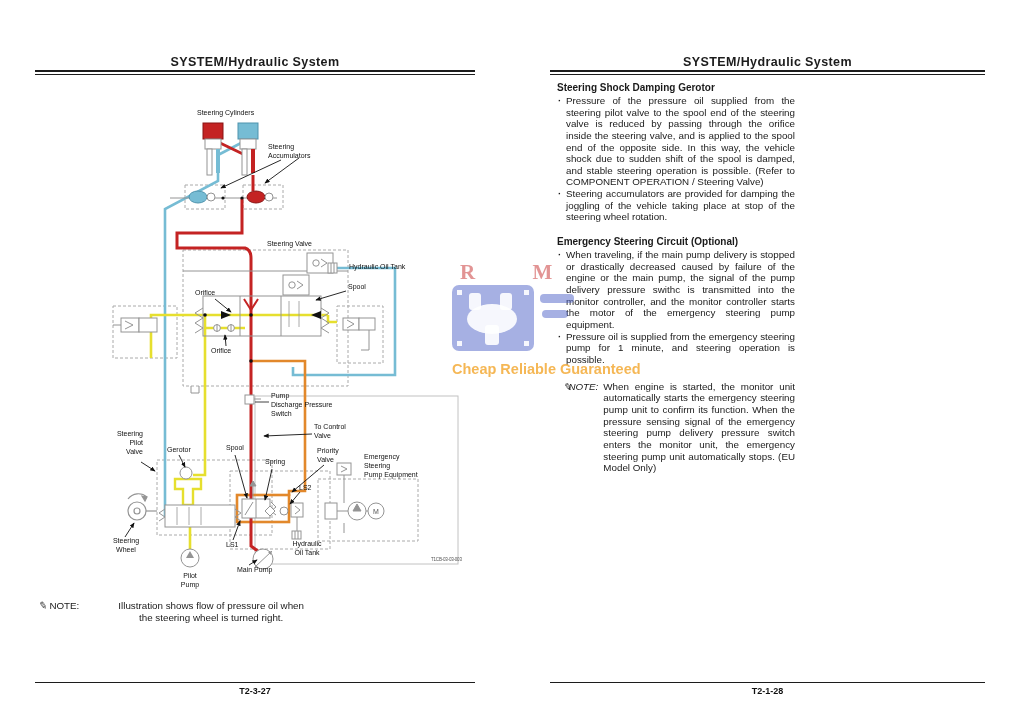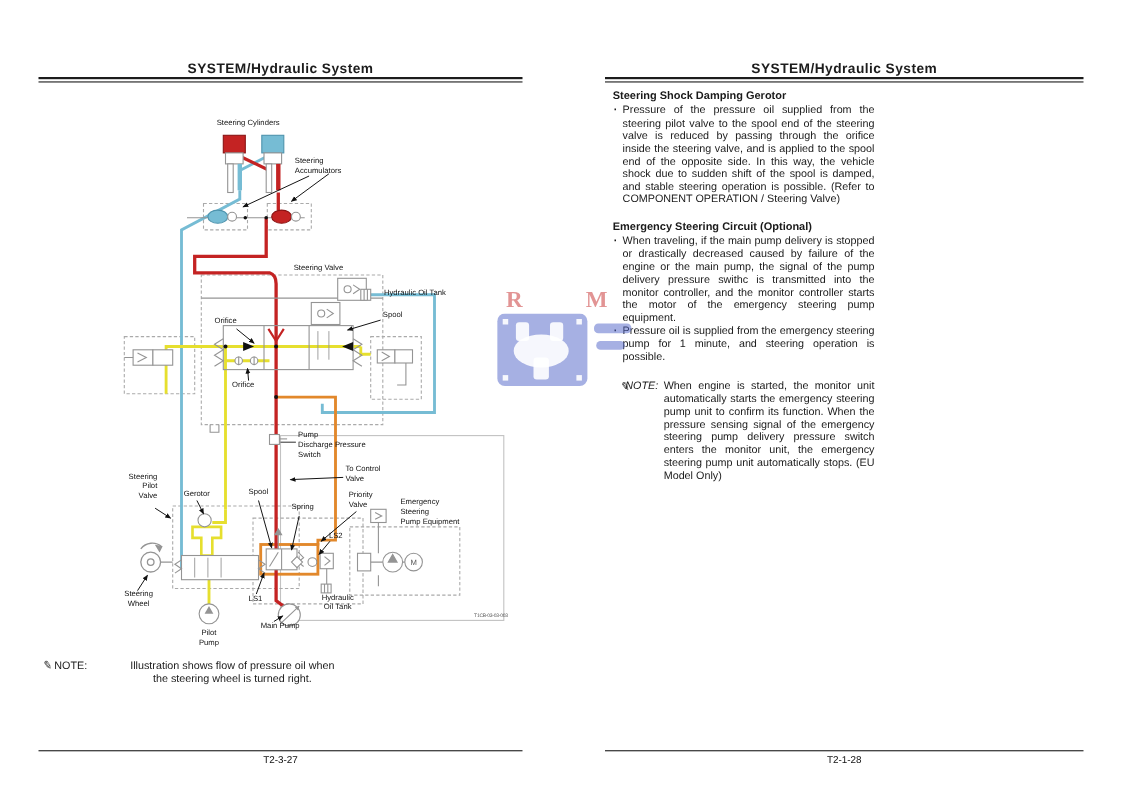--- a/index.html
+++ b/index.html
@@ -3,21 +3,21 @@
 <meta charset="utf-8">
 <style>
   html,body{margin:0;padding:0;}
   body{
     width:1025px;height:726px;position:relative;background:#ffffff;
     font-family:"Liberation Sans", sans-serif;color:#1a1a1a;overflow:hidden;
   }
   .hdr{position:absolute;top:55px;text-align:center;font-weight:bold;font-size:12.5px;letter-spacing:.4px;color:#1c1c1c;}
   .hdr-rule{position:absolute;top:70px;height:2px;border-top:2.5px solid #1c1c1c;border-bottom:1px solid #1c1c1c;}
   .ftr-rule{position:absolute;top:682px;border-top:1.5px solid #1c1c1c;}
-  .ftr{position:absolute;top:686px;text-align:center;font-size:9px;font-weight:400;color:#111;}
+  .ftr{position:absolute;top:686px;text-align:center;font-size:9px;font-weight:700;color:#111;}
 
   
   .content-right{position:absolute;left:557px;top:82px;width:238px;font-size:9.8px;line-height:1.19;}
   .sec{margin-bottom:13px;}
   .sec-h{font-weight:bold;font-size:10px;margin-bottom:1px;}
   .bullet{position:relative;padding-left:9px;text-align:justify;}
   .bullet::before{content:"\00B7";position:absolute;left:1px;top:0;font-weight:bold;}
   .note-block{display:flex;margin-top:15px;}
   .note-icon{font-size:10px;margin-right:3px;transform:rotate(10deg);}
   .note-label{margin-right:5px;white-space:nowrap;}
@@ -300,20 +300,21 @@
 <div class="ftr-rule" style="left:35px;width:440px;"></div>
 <div class="ftr" style="left:35px;width:440px;">T2-3-27</div>
 
 <div class="hdr" style="left:550px;width:435px;">SYSTEM/Hydraulic System</div>
 <div class="hdr-rule" style="left:550px;width:435px;"></div>
 
 <div class="content-right">
   <div class="sec">
     <div class="sec-h">Steering Shock Damping Gerotor</div>
     <div class="bullet">Pressure of the pressure oil supplied from the steering pilot valve to the spool end of the steering valve is reduced by passing through the orifice inside the steering valve, and is applied to the spool end of the opposite side. In this way, the vehicle shock due to sudden shift of the spool is damped, and stable steering operation is possible. (Refer to COMPONENT OPERATION / Steering Valve)</div>
+    <div class="bullet">Steering accumulators are provided for damping the joggling of the vehicle taking place at stop of the steering wheel rotation.</div>
   </div>
   <div class="sec">
     <div class="sec-h">Emergency Steering Circuit (Optional)</div>
     <div class="bullet">When traveling, if the main pump delivery is stopped or drastically decreased caused by failure of the engine or the main pump, the signal of the pump delivery pressure swithc is transmitted into the monitor controller, and the monitor controller starts the motor of the emergency steering pump equipment.</div>
     <div class="bullet">Pressure oil is supplied from the emergency steering pump for 1 minute, and steering operation is possible.</div>
   </div>
   <div class="note-block">
     <span class="note-icon">✎</span>
     <span class="note-label" style="font-style:italic;">NOTE:</span>
     <div class="note-body">When engine is started, the monitor unit automatically starts the emergency steering pump unit to confirm its function. When the pressure sensing signal of the emergency steering pump delivery pressure switch enters the monitor unit, the emergency steering pump unit automatically stops. (EU Model Only)</div>
@@ -333,13 +334,14 @@
       <ellipse cx="40" cy="34" rx="25" ry="15"></ellipse>
       <rect x="33" y="40" width="14" height="20" rx="3"></rect>
       <rect x="5" y="5" width="5" height="5"></rect>
         <rect x="72" y="5" width="5" height="5"></rect>
       <rect x="5" y="56" width="5" height="5"></rect>
         <rect x="72" y="56" width="5" height="5"></rect>
     </g>
     <rect x="88" y="9" width="34" height="9" rx="4" fill="rgba(78,98,200,0.5)"></rect>
     <rect x="90" y="25" width="26" height="8" rx="4" fill="rgba(78,98,200,0.5)"></rect>
   </svg>
+  <div class="wm-bottom">Cheap Reliable Guaranteed</div>
 </div>
 
 </body></html>

